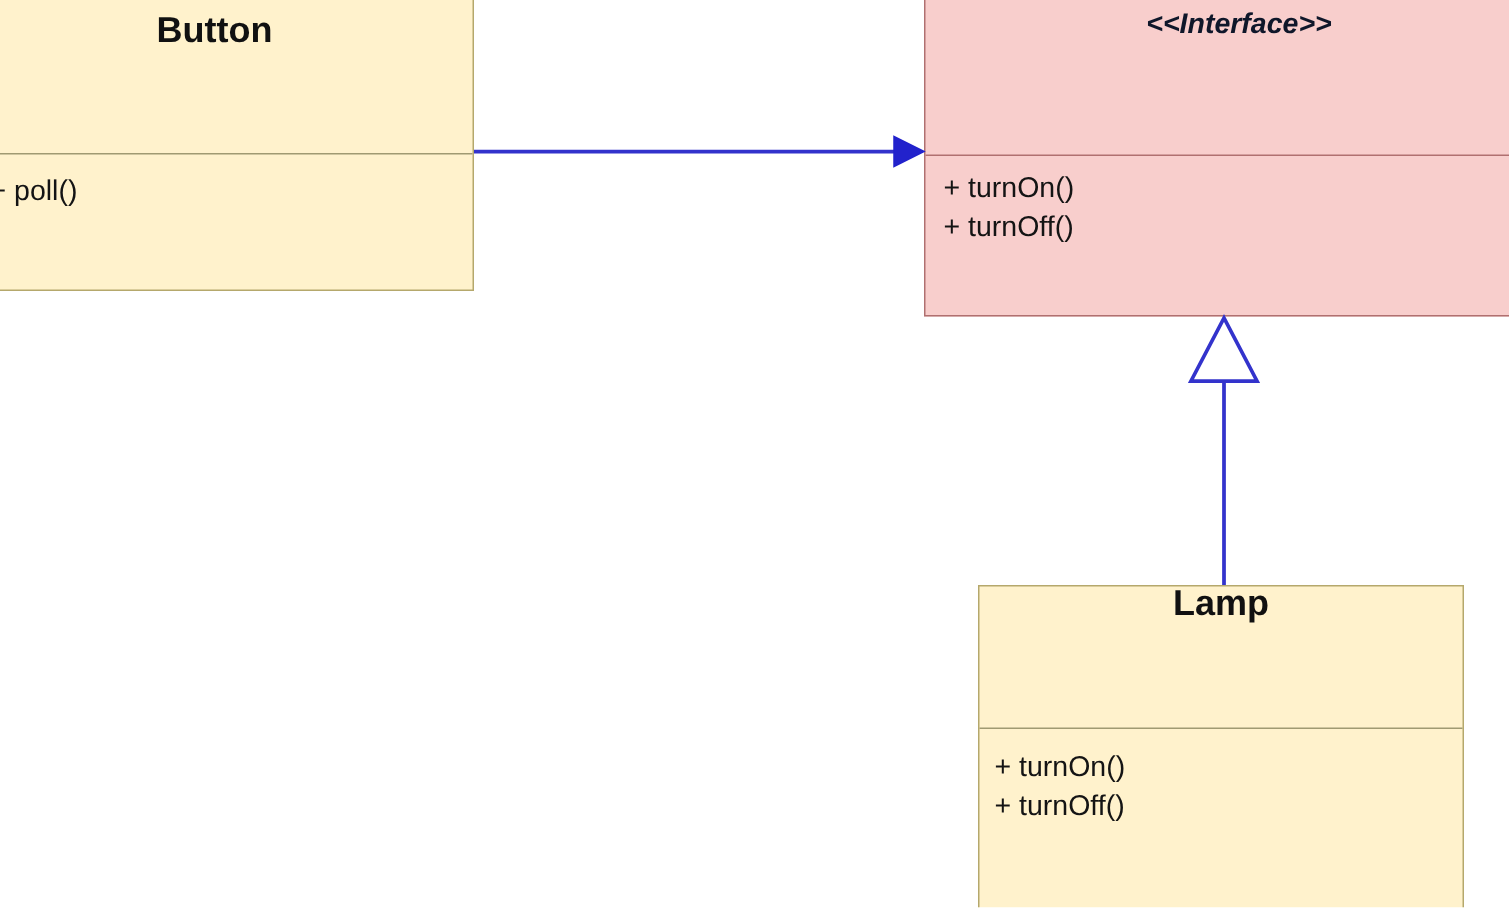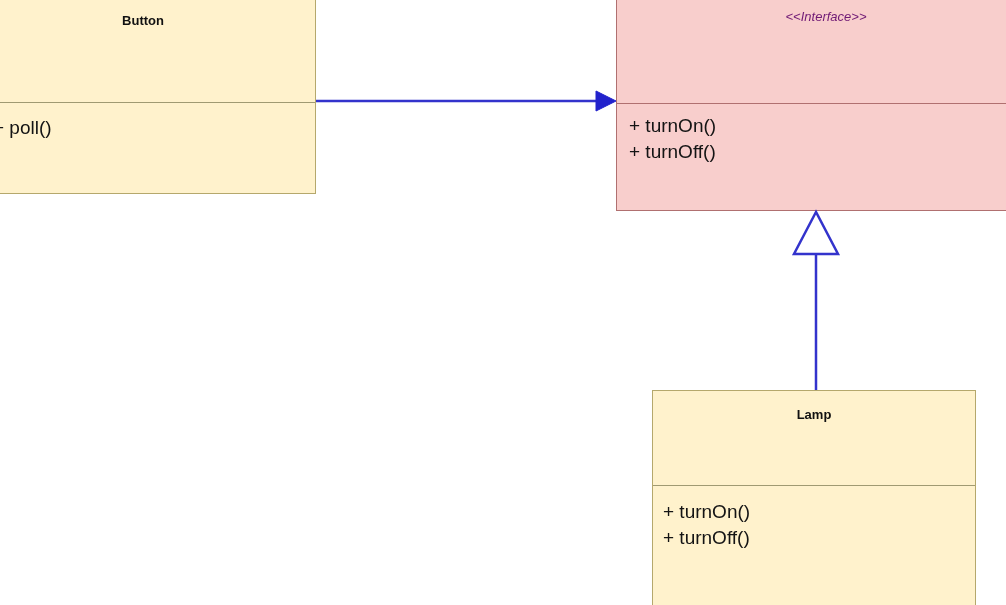--- a/index.html
+++ b/index.html
@@ -36,29 +36,29 @@
     box-sizing: border-box;
     display: flex;
     flex-direction: column;
     align-items: center;
     justify-content: flex-start;
     padding-top: 8px;
     flex: none;
   }
   .stereotype {
     font-style: italic;
-    font-weight: normal;
-    font-size: 13px;
-    color: #701a75;
+    font-weight: bold;
+    font-size: 19px;
+    color: #0f172a;
     line-height: 24px;
     white-space: nowrap;
   }
   .class-name {
     font-weight: bold;
-    font-size: 13px;
+    font-size: 24px;
     color: #111111;
     line-height: 24px;
     white-space: nowrap;
   }
   .class-divider {
     height: 1px;
     background: #a09a72;
     flex: none;
   }
   .fill-pink .class-divider {
@@ -105,21 +105,21 @@
       <div class="stereotype">&lt;&lt;Interface&gt;&gt;</div>
     </div>
     <div class="class-divider"></div>
     <div class="class-members" style="padding-left:12px; padding-top:9px;">
       <div class="member">+ turnOn()</div>
       <div class="member">+ turnOff()</div>
     </div>
   </div>
 
   <div class="uml-class fill-yellow" style="left:652px; top:390px; width:324px; height:230px;">
-    <div class="class-header" style="height:94px; padding-top:12px;">
+    <div class="class-header" style="height:94px; padding-top:0;">
       <div class="class-name">Lamp</div>
     </div>
     <div class="class-divider"></div>
     <div class="class-members" style="padding-left:10px; padding-top:13px;">
       <div class="member">+ turnOn()</div>
       <div class="member">+ turnOff()</div>
     </div>
   </div>
 
   <svg class="edge-svg" viewBox="0 0 1006 605" xmlns="http://www.w3.org/2000/svg">

